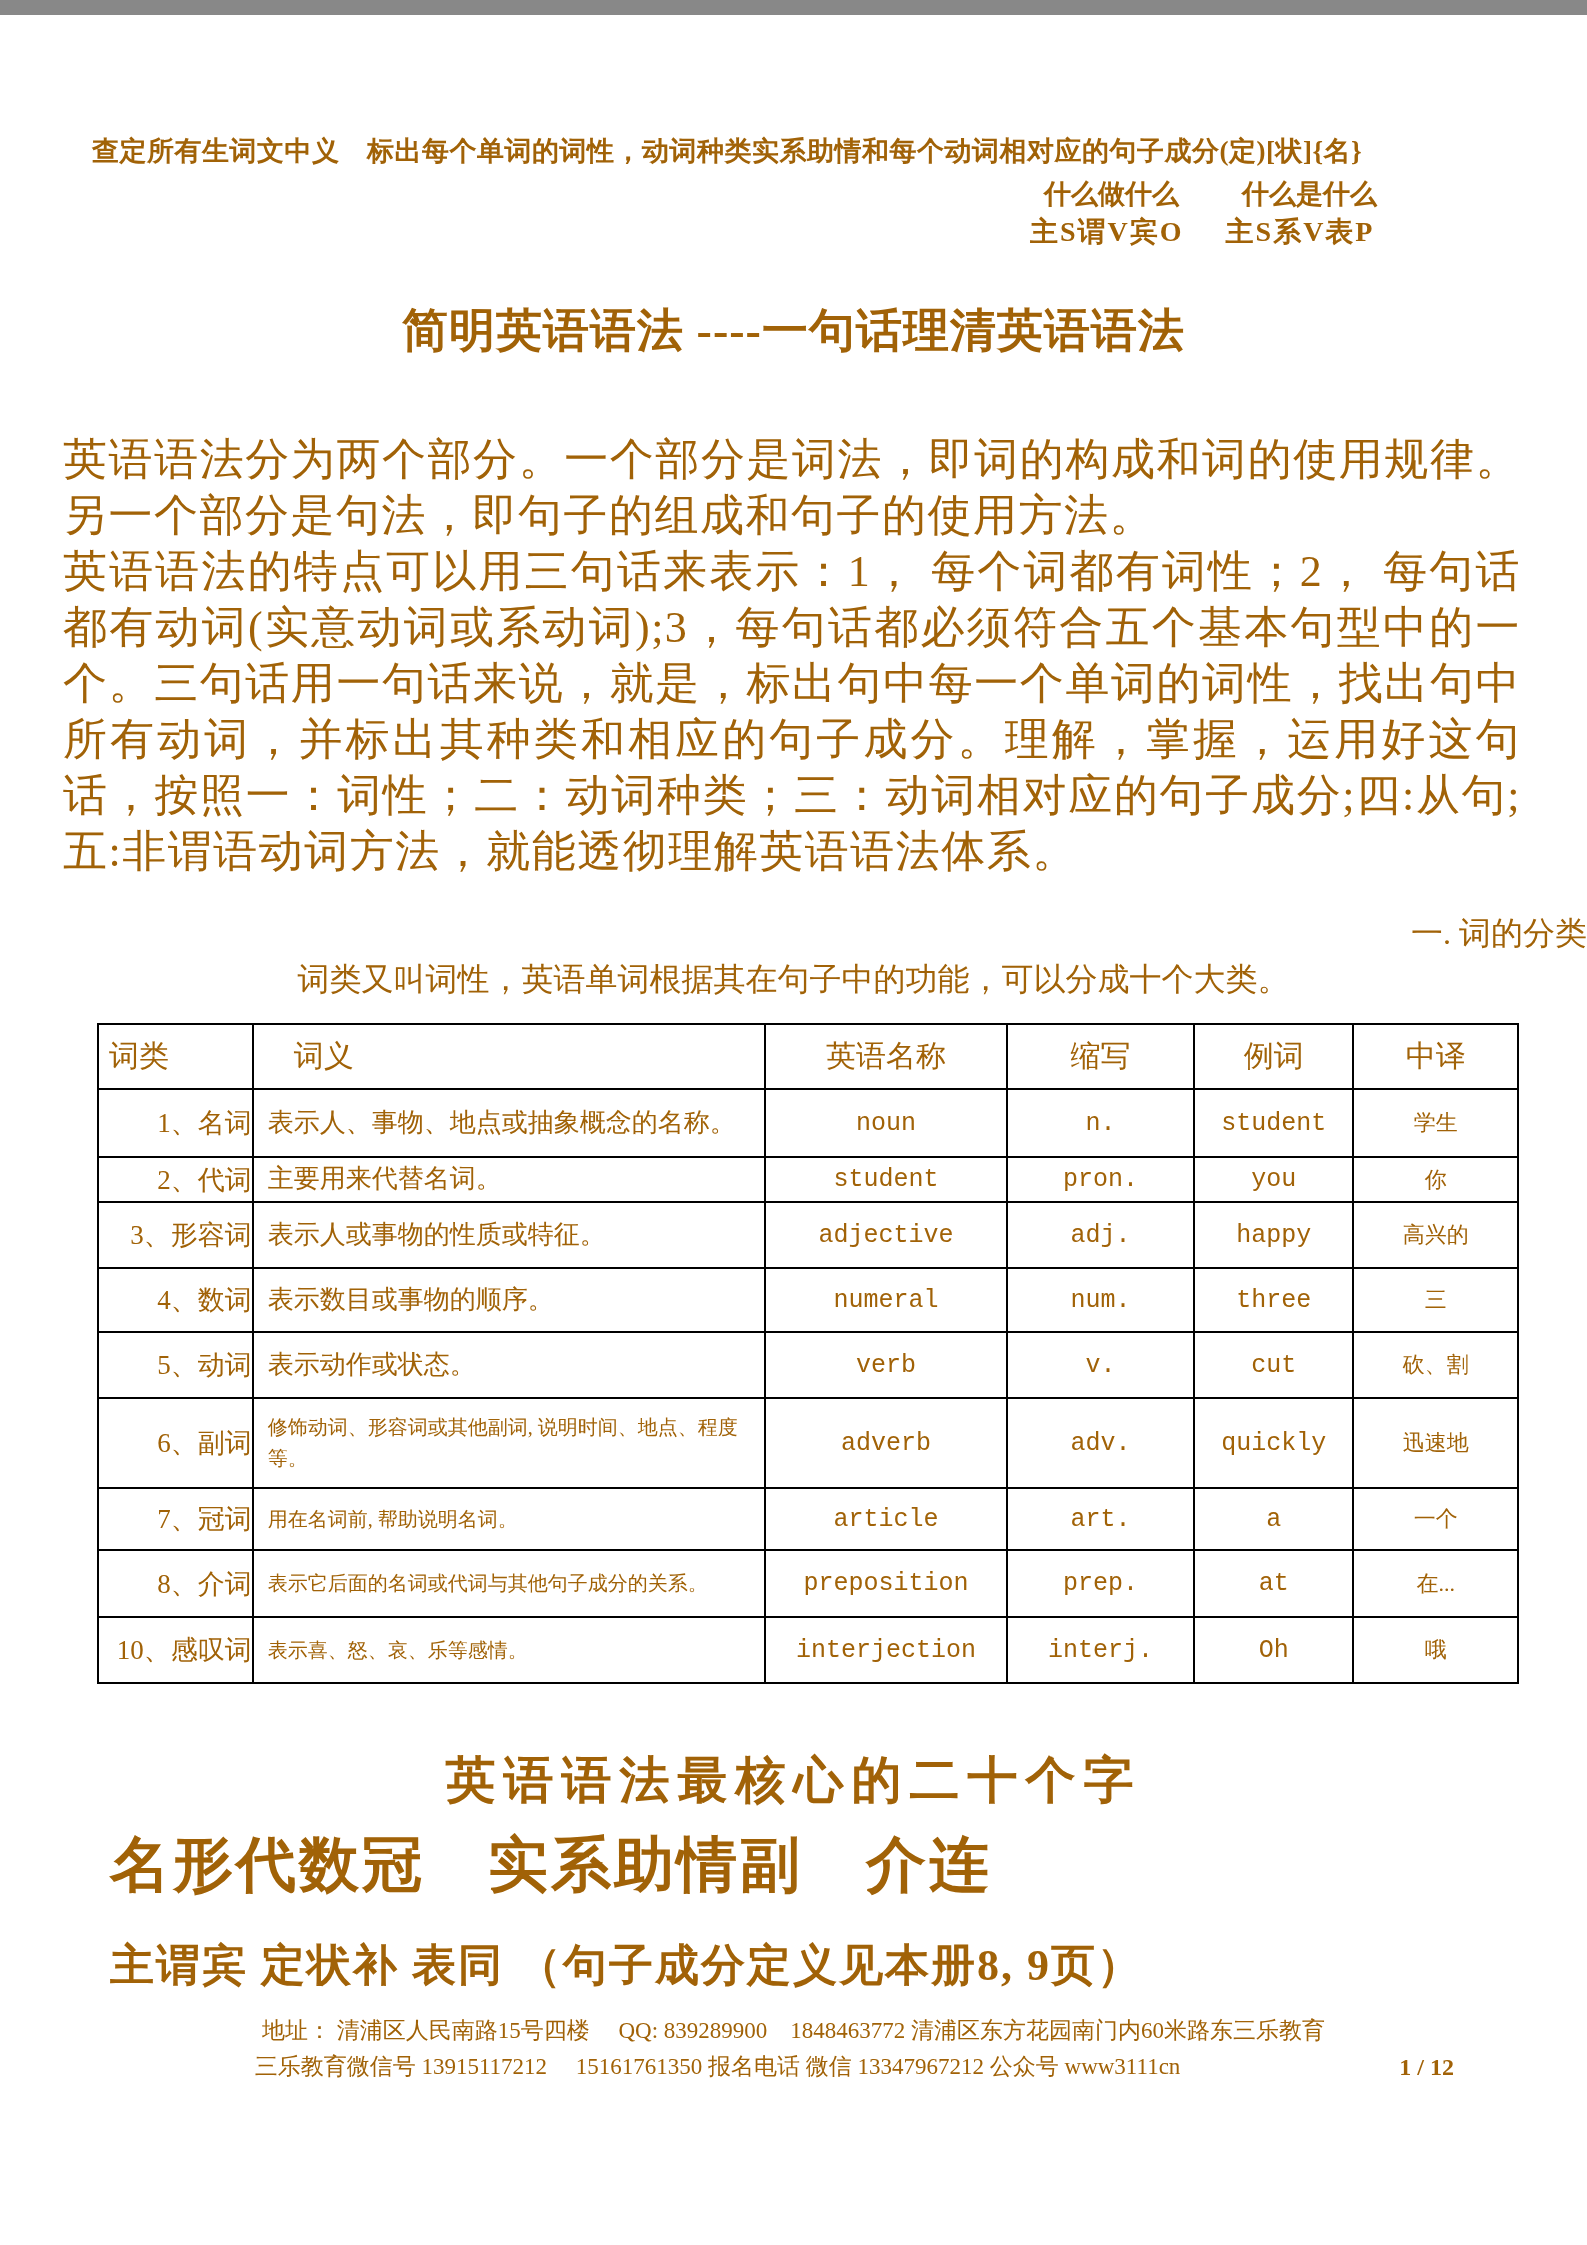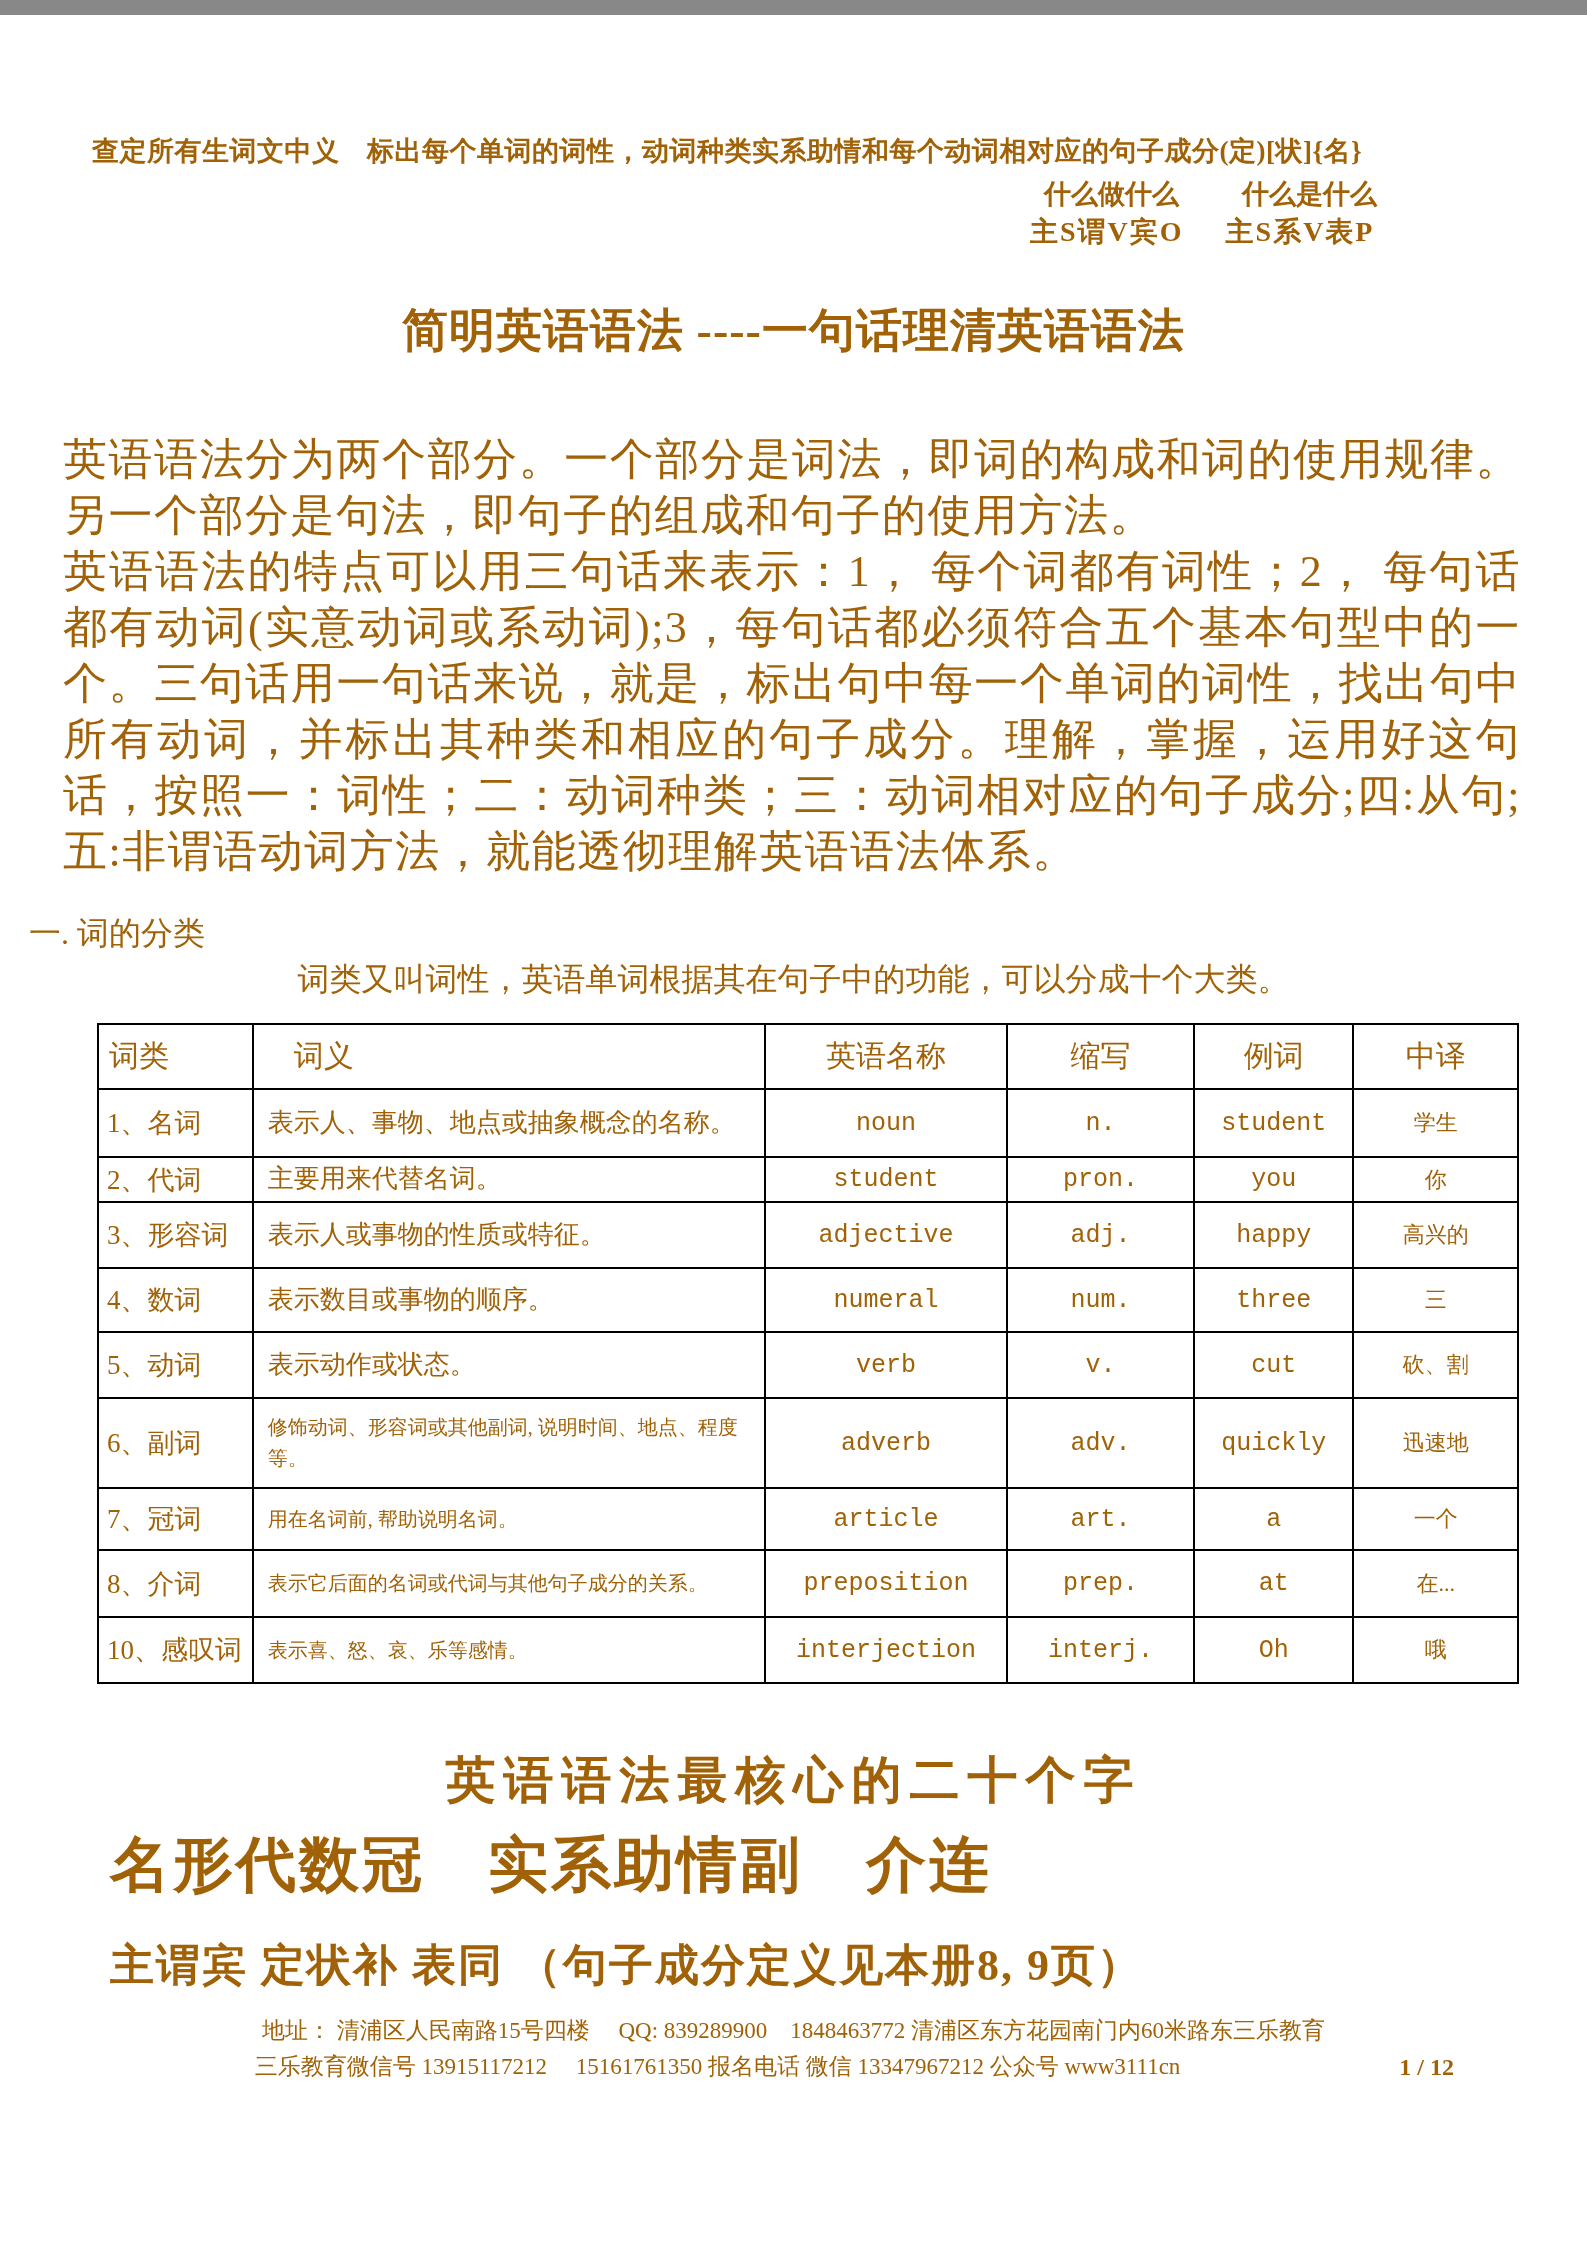--- a/index.html
+++ b/index.html
@@ -28,21 +28,21 @@
   }
   
   .intro{margin:74px 66px 0 63px;}
   .intro p{
     margin:0;
     font-size:44px;line-height:56px;
     letter-spacing:1.5px;
     text-align:justify;
   }
   
-  .section-heading{margin:32px 0 0 0;text-align:left;font-size:32px;line-height:42px;padding-left:29px;}
+  .section-heading{margin:32px 0 0 0;text-align:right;font-size:32px;line-height:42px;padding-left:29px;}
   .section-subheading{margin:4px 0 0 0;text-align:center;font-size:32px;line-height:42px;}
   
   table.word-table{
     border-collapse:collapse;
     table-layout:fixed;
     margin:23px 0 0 97px;
     width:1422px;
   }
   .word-table th,.word-table td{
     border:2px solid #000;
@@ -57,21 +57,21 @@
   .word-table tbody tr:nth-child(4){height:64px;}
   .word-table tbody tr:nth-child(5){height:66px;}
   .word-table tbody tr:nth-child(6){height:90px;}
   .word-table tbody tr:nth-child(7){height:62px;}
   .word-table tbody tr:nth-child(8){height:67px;}
   .word-table tbody tr:nth-child(9){height:66px;}
   .word-table tbody tr:nth-child(10){height:57px;}
   .word-table th{font-size:30px;font-weight:normal;text-align:center;}
   .word-table th.col0{text-align:left;padding-left:10px;}
   .word-table th.col1{text-align:left;padding-left:40px;}
-  .word-table td.col0{font-size:27px;text-align:left;padding-left:8px;white-space:nowrap;}
+  .word-table td.col0{font-size:27px;text-align:right;padding-left:8px;white-space:nowrap;}
   .word-table td.col1{font-size:26px;text-align:left;padding-left:14px;padding-right:4px;line-height:1.55;}
   .word-table tbody tr:nth-child(n+6) td.col1{font-size:20px;}
   .word-table td.col2,.word-table td.col3,.word-table td.col4{
     font-family:"Liberation Mono","DejaVu Sans Mono",monospace;
     font-size:25px;text-align:center;
   }
   .word-table td.col5{font-size:22px;text-align:center;}
   
   .core-heading{
     margin:57px 0 0 0;text-align:center;

